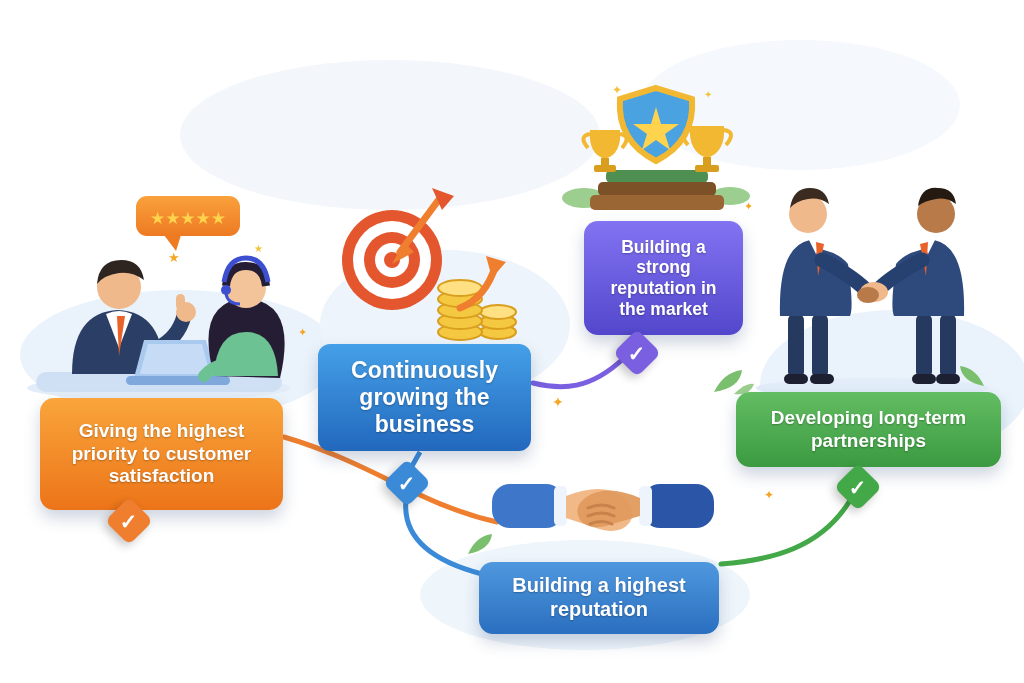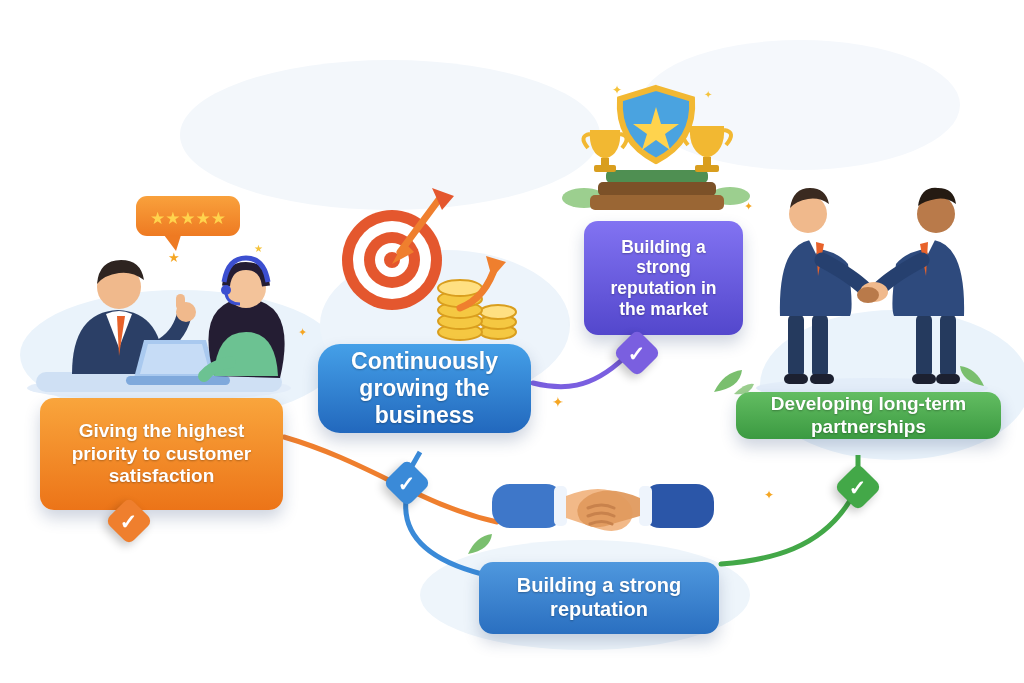--- a/index.html
+++ b/index.html
@@ -14,23 +14,23 @@
 
   .box {
     position:absolute; z-index:3;
     display:flex; align-items:center; justify-content:center;
     text-align:center; color:#fff; font-weight:bold;
     border-radius:14px; padding:0 12px; line-height:1.18;
     box-shadow:0 8px 16px rgba(30,60,110,.22);
     text-shadow:0 1px 2px rgba(0,0,0,.28);
   }
   .box.customer          { left:40px;  top:398px; width:243px; height:112px;  font-size:19px;   background:linear-gradient(180deg,#f9a53c,#ec7418); }
-  .box.growth            { left:318px; top:344px; width:213px; height:89px; font-size:23px;   background:linear-gradient(180deg,#45a0e8,#2268bd); border-radius:22px; }
+  .box.growth            { left:318px; top:344px; width:213px; height:107px; font-size:23px;   background:linear-gradient(180deg,#45a0e8,#2268bd); border-radius:12px; }
   .box.reputation-market { left:584px; top:221px; width:159px; height:114px; font-size:17.5px; background:linear-gradient(180deg,#8273f2,#5347cc); }
-  .box.partnerships      { left:736px; top:392px; width:265px; height:47px;  font-size:19px;   background:linear-gradient(180deg,#63bd62,#3b9a41); }
+  .box.partnerships      { left:736px; top:392px; width:265px; height:75px;  font-size:19px;   background:linear-gradient(180deg,#63bd62,#3b9a41); }
   .box.reputation        { left:479px; top:562px; width:240px; height:72px;  font-size:20px;   background:linear-gradient(180deg,#4f98de,#2a6fc0); }
 
   .diamond {
     position:absolute; z-index:4; width:34px; height:34px; border-radius:7px;
     transform:rotate(45deg); display:flex; align-items:center; justify-content:center;
     box-shadow:0 5px 10px rgba(0,0,0,.22);
   }
   .diamond span { transform:rotate(-45deg); color:#fff; font-size:21px; font-weight:bold; line-height:1; }
   .diamond.orange { background:#ef7f2e; left:112px; top:504px; }
   .diamond.blue   { background:#3a8ad8; left:390px; top:466px; }
@@ -246,21 +246,21 @@
 
   <div class="box reputation-market">
     <span>Building a strong reputation in the market</span>
   </div>
 
   <div class="box partnerships">
     <span>Developing long-term partnerships</span>
   </div>
 
   <div class="box reputation">
-    <span>Building a strong reputation</span>
+    <span>Building a highest reputation</span>
   </div>
 
   <div class="diamond orange">
     <span>✓</span>
   </div>
   <div class="diamond blue">
     <span>✓</span>
   </div>
   <div class="diamond purple">
     <span>✓</span>

